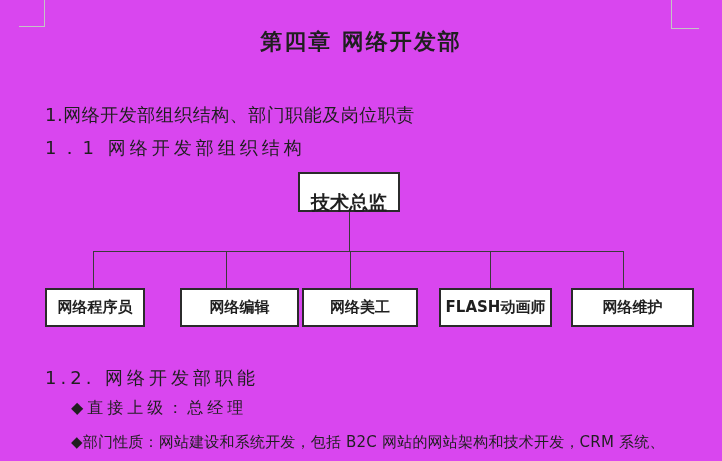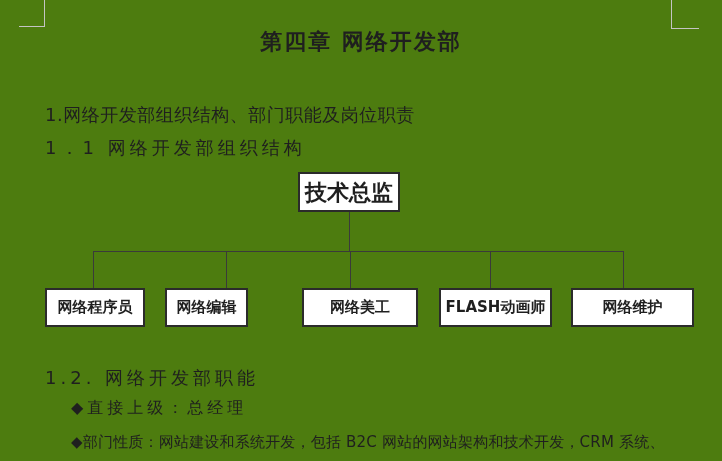--- a/index.html
+++ b/index.html
@@ -1,20 +1,20 @@
 <!DOCTYPE html>
 <html><head>
 <meta charset="utf-8">
 <style>
   html, body { margin: 0; padding: 0; background: #ffffff; }
   .page {
     position: relative;
     width: 722px;
     height: 461px;
-    background: #4d7c0f;
+    background: #d946ef;
     font-family: "DejaVu Sans", sans-serif;
     color: #1f1f1f;
     overflow: hidden;
   }
 
   
   .mark { position: absolute; background: #c4c4c4; }
   .mark-tl-v { left: 44px;  top: 0;    width: 1px;  height: 26px; }
   .mark-tl-h { left: 19px;  top: 26px; width: 26px; height: 1px;  }
   .mark-tr-v { left: 671px; top: 0;    width: 1px;  height: 28px; }
@@ -69,30 +69,30 @@
     border: 2px solid #2b2b2b;
     background: #ffffff;
     display: flex;
     justify-content: center;
     font-weight: bold;
     white-space: nowrap;
   }
   .org-root {
     left: 298px; top: 172px; width: 102px; height: 40px;
     align-items: flex-start;
-    padding-top: 4px;
-    font-size: 22px;
+    padding-top: 16px;
+    font-size: 19px;
   }
   .org-child {
     top: 288px; height: 39px;
     align-items: center;
     font-size: 15px;
   }
   .org-child-1 { left: 45px;  width: 100px; }
-  .org-child-2 { left: 165px; width: 83px; }
+  .org-child-2 { left: 180px; width: 119px; }
   .org-child-3 { left: 302px; width: 116px;  }
   .org-child-4 { left: 439px; width: 113px;  }
   .org-child-5 { left: 571px; width: 123px; }
 
   .org-line { position: absolute; background: #3a3a3a; }
   .line-root-v { left: 349px; top: 212px; width: 1px;   height: 39px; }
   .line-h      { left: 93px;  top: 251px; width: 531px; height: 1px;  }
   .drop        { top: 251px;  width: 1px; height: 37px; }
   .drop-1 { left: 93px;  }
   .drop-2 { left: 226px; }

